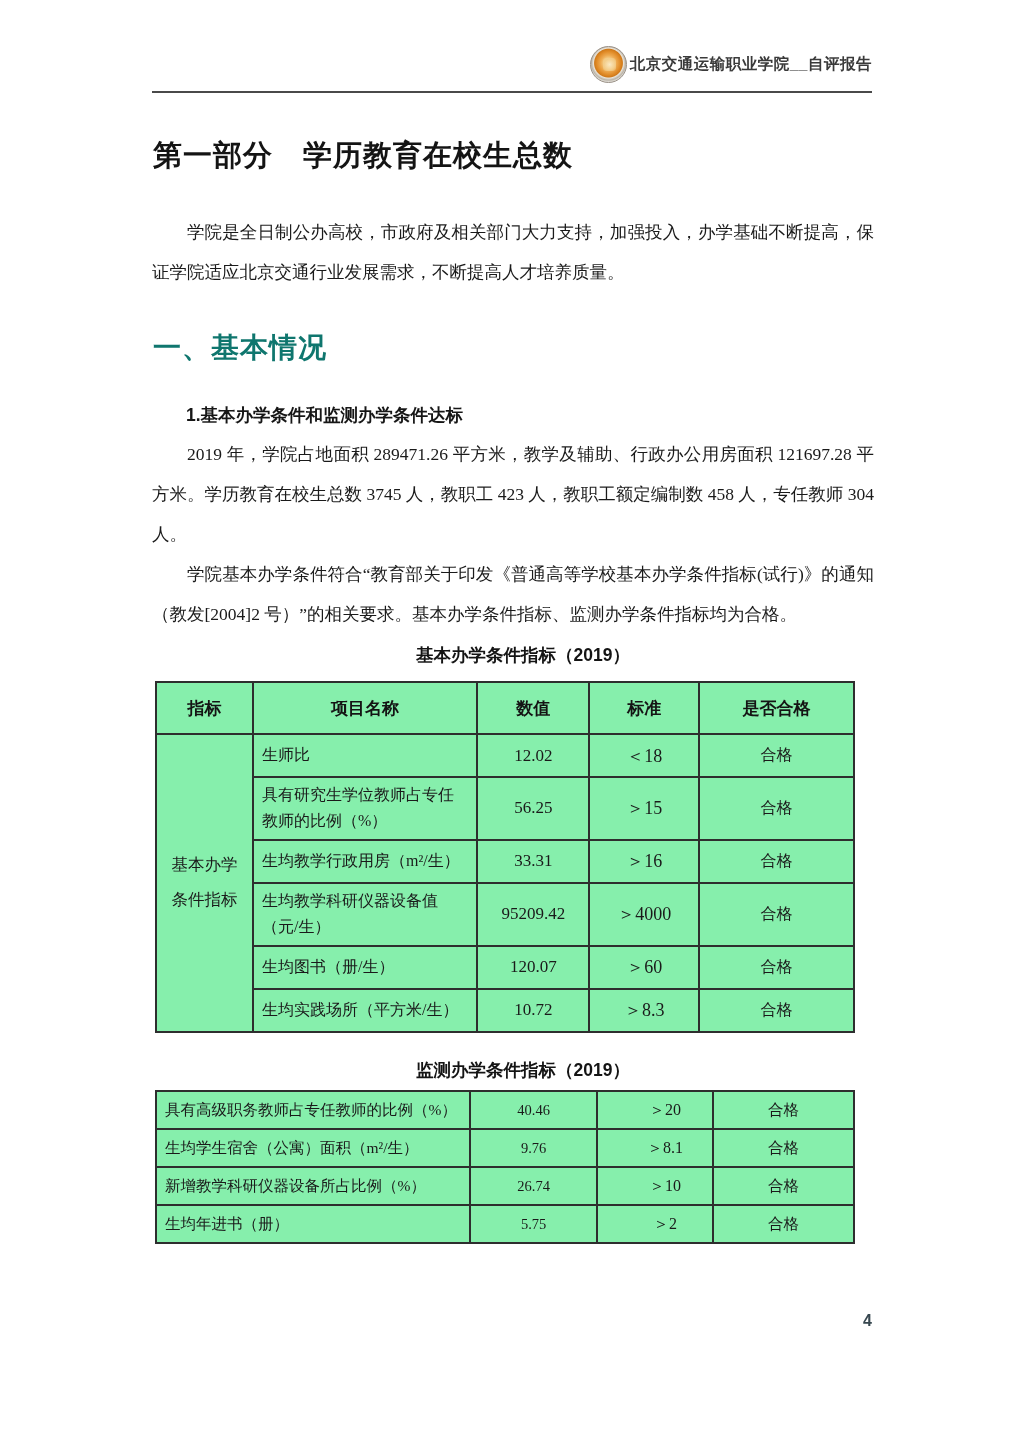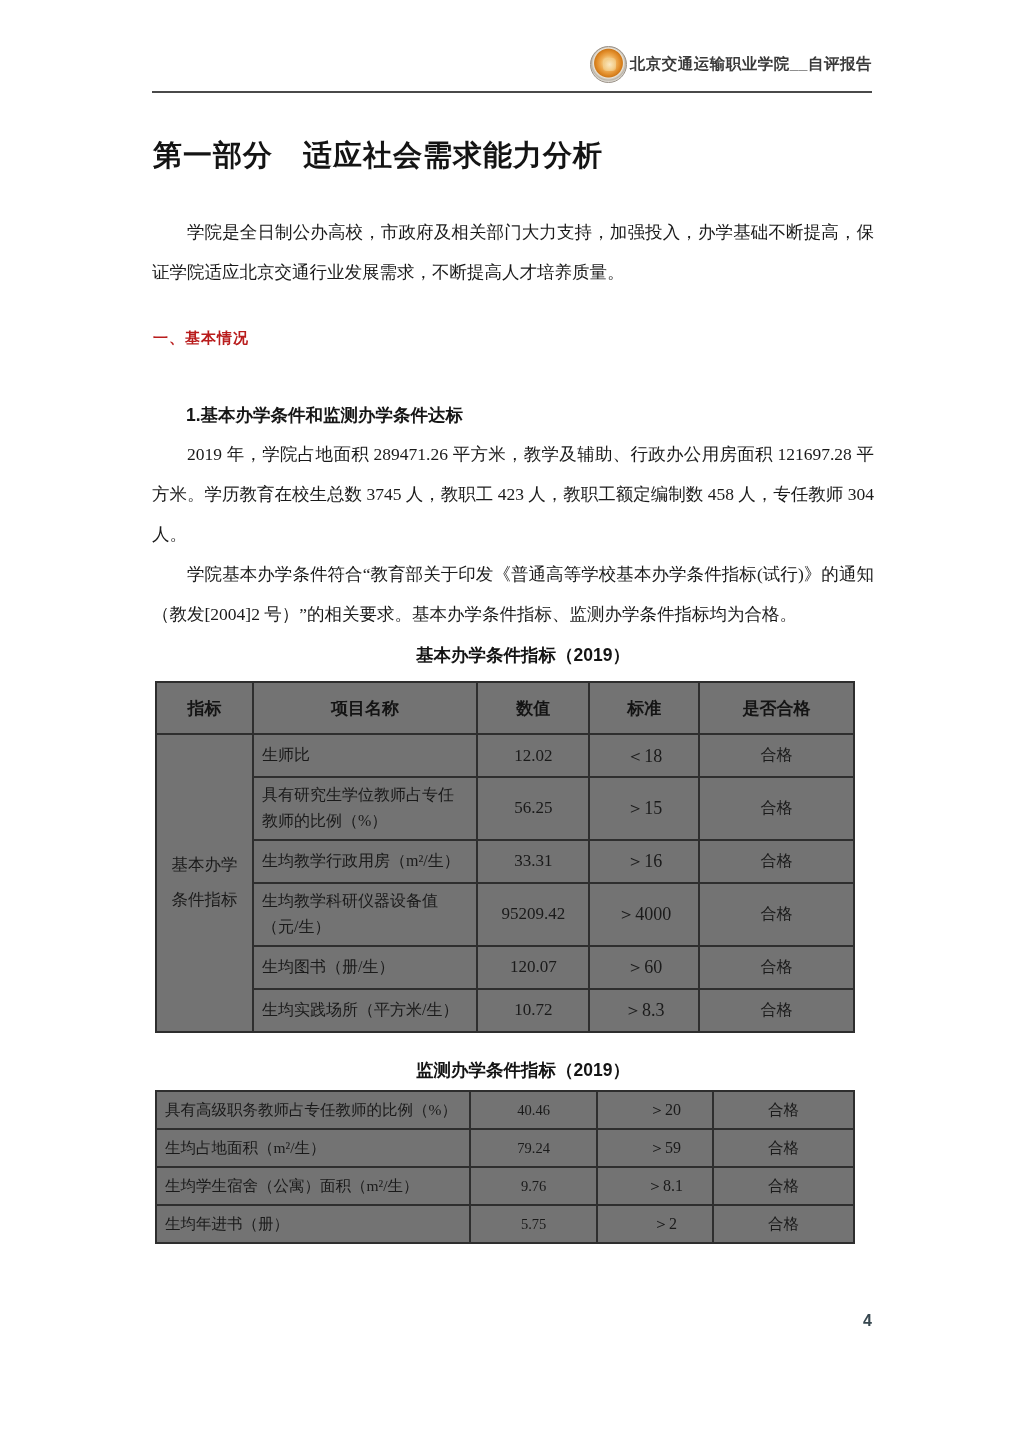--- a/index.html
+++ b/index.html
@@ -38,39 +38,39 @@
     font-size: 29px; font-weight: bold; color: #141414; letter-spacing: 1px;
   }
   .para {
     position: absolute; left: 152px; width: 722px;
     font-size: 17.5px; line-height: 40px; text-align: justify;
     text-indent: 2em; color: #1a1a1a;
   }
   .para-intro { top: 212px; }
   .section-title {
     position: absolute; top: 329px; left: 153px;
-    font-size: 15px; font-weight: bold; color: #b91c1c; letter-spacing: 1px;
+    font-size: 28px; font-weight: bold; color: #0f766e; letter-spacing: 1px;
   }
   .subsection-title {
     position: absolute; top: 403px; left: 186px;
     font-size: 17.5px; font-weight: bold; color: #161616;
   }
   .para-2019 { top: 434px; }
   .para-compliance { top: 554px; }
 
   
   .table-title {
     position: absolute; left: 163px; width: 720px; text-align: center;
     font-size: 17.5px; font-weight: bold; color: #141414;
   }
   .table-title-basic { top: 643px; }
   .table-title-monitor { top: 1058px; }
 
   
-  table { border-collapse: collapse; table-layout: fixed; background: #737373; }
+  table { border-collapse: collapse; table-layout: fixed; background: #86efac; }
   th, td { border: 2px solid #2e2e2e; }
 
   .tbl { position: absolute; left: 155px; width: 700px; }
   .tbl-basic { top: 681px; }
   .tbl-monitor { top: 1090px; }
 
   .tbl-basic col.c-group { width: 13.9%; }
   .tbl-basic col.c-name  { width: 32.1%; }
   .tbl-basic col.c-val   { width: 16.1%; }
   .tbl-basic col.c-std   { width: 15.7%; }
@@ -109,21 +109,21 @@
   }
 </style>
 </head>
 <body>
 
 <div class="page-header">
   <span class="seal-logo"></span>
   <span class="header-title hei">北京交通运输职业学院__自评报告</span>
 </div>
 
-<h1 class="part-title">第一部分　适应社会需求能力分析</h1>
+<h1 class="part-title">第一部分　学历教育在校生总数</h1>
 
 <p class="para para-intro">学院是全日制公办高校，市政府及相关部门大力支持，加强投入，办学基础不断提高，保证学院适应北京交通行业发展需求，不断提高人才培养质量。</p>
 
 <h2 class="section-title hei">一、基本情况</h2>
 
 <h3 class="subsection-title hei">1.基本办学条件和监测办学条件达标</h3>
 
 <p class="para para-2019">2019 年，学院占地面积 289471.26 平方米，教学及辅助、行政办公用房面积 121697.28 平方米。学历教育在校生总数 3745 人，教职工 423 人，教职工额定编制数 458 人，专任教师 304 人。</p>
 
 <p class="para para-compliance">学院基本办学条件符合“教育部关于印发《普通高等学校基本办学条件指标(试行)》的通知（教发[2004]2 号）”的相关要求。基本办学条件指标、监测办学条件指标均为合格。</p>
@@ -201,32 +201,32 @@
       <col class="c-ok">
   </colgroup>
   <tbody>
     <tr>
       <td class="cell-name">具有高级职务教师占专任教师的比例（%）</td>
       <td class="cell-num">40.46</td>
       <td class="cell-std">＞20</td>
       <td class="cell-ok">合格</td>
     </tr>
     <tr>
-      <td class="cell-name">生均占地面积（m²/生）</td>
-      <td class="cell-num">79.24</td>
-      <td class="cell-std">＞59</td>
-      <td class="cell-ok">合格</td>
-    </tr>
-    <tr>
       <td class="cell-name">生均学生宿舍（公寓）面积（m²/生）</td>
       <td class="cell-num">9.76</td>
       <td class="cell-std">＞8.1</td>
       <td class="cell-ok">合格</td>
     </tr>
     <tr>
+      <td class="cell-name">新增教学科研仪器设备所占比例（%）</td>
+      <td class="cell-num">26.74</td>
+      <td class="cell-std">＞10</td>
+      <td class="cell-ok">合格</td>
+    </tr>
+    <tr>
       <td class="cell-name">生均年进书（册）</td>
       <td class="cell-num">5.75</td>
       <td class="cell-std">＞2</td>
       <td class="cell-ok">合格</td>
     </tr>
   </tbody>
 </table>
 
 <div class="page-number">4</div>
 

